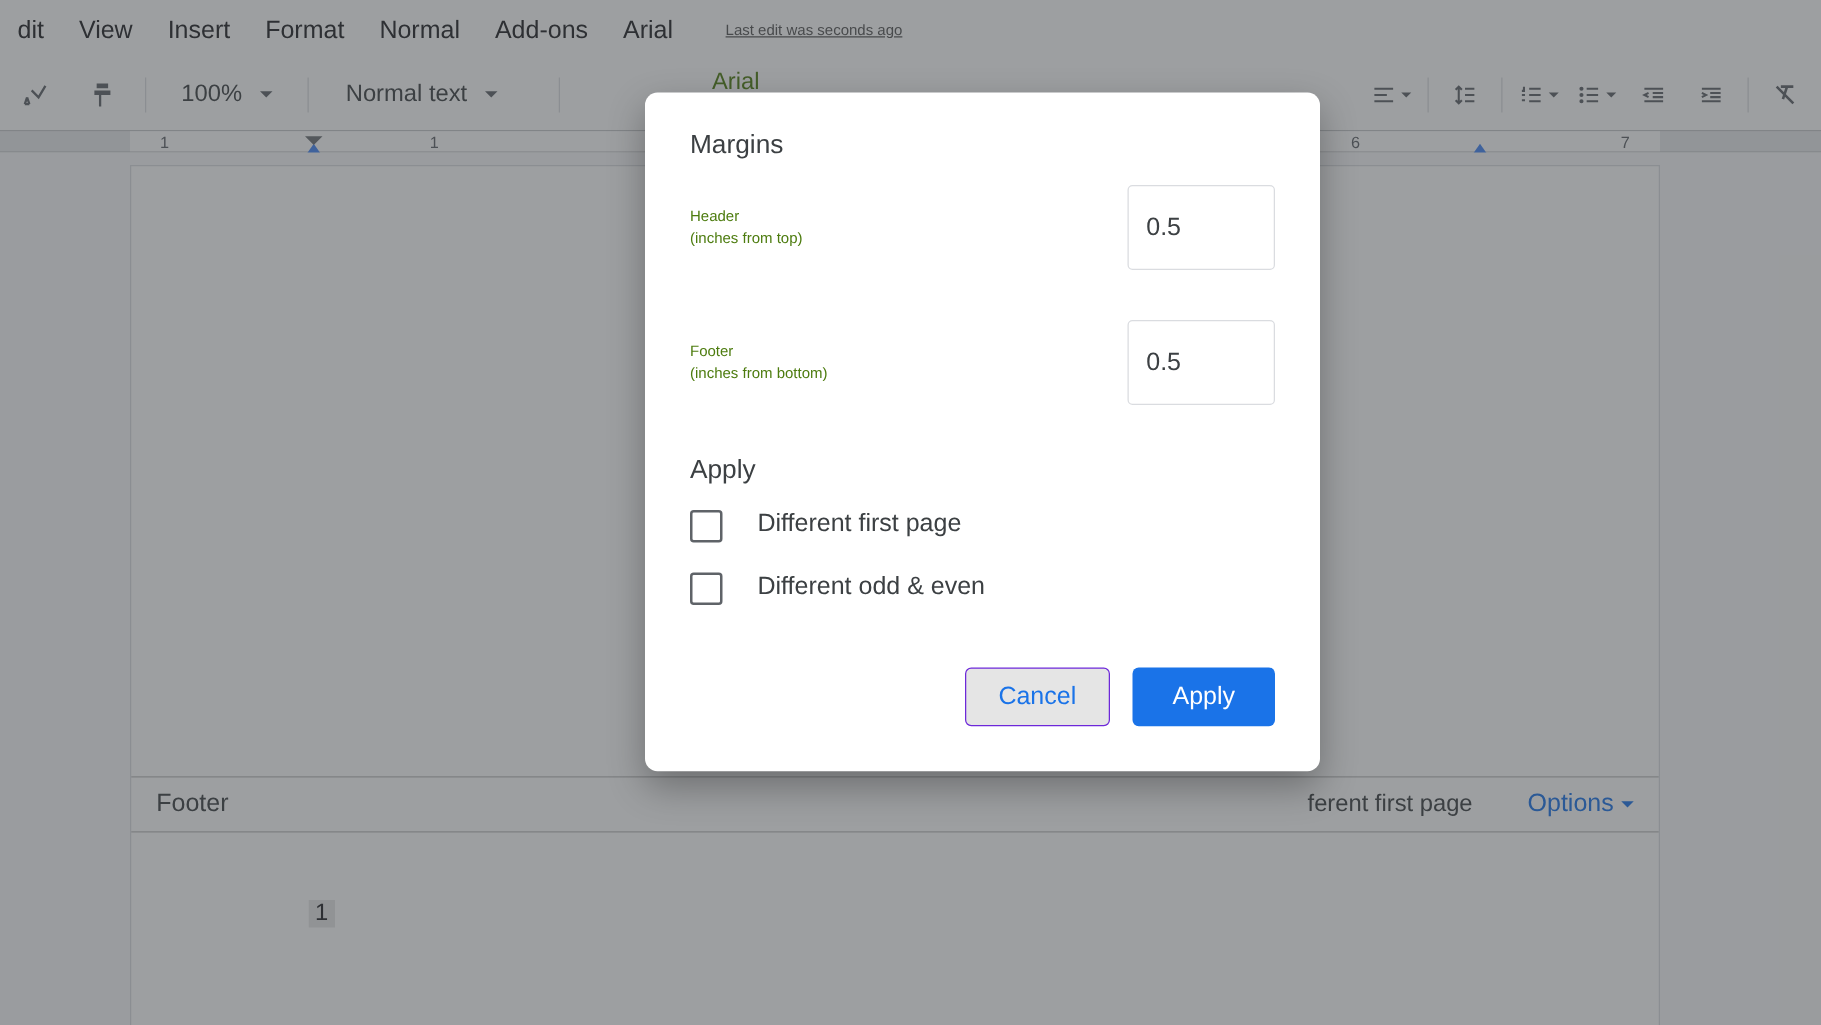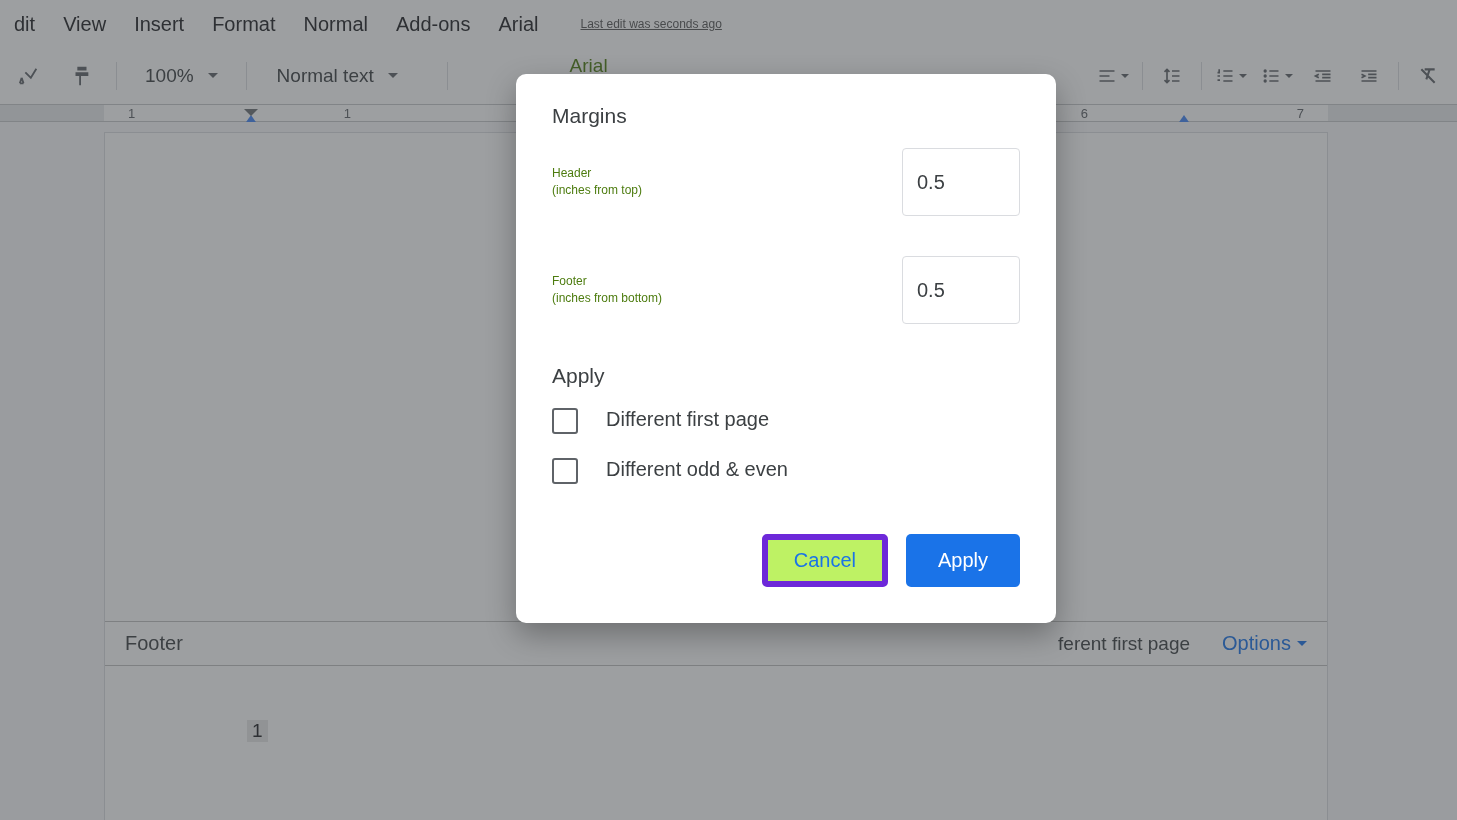--- a/index.html
+++ b/index.html
@@ -209,21 +209,21 @@
 
     .footer-label {
       font-size: 20px;
       color: #3c4043;
       font-weight: 500;
     }
 
     .footer-right {
       display: flex;
       align-items: center;
-      gap: 32px;
+      gap: 44px;
       text-align: center;
     }
 
     .footer-option-text {
       font-size: 19px;
       color: #3c4043;
     }
 
     .options-link {
       font-size: 20px;
@@ -345,23 +345,23 @@
 
     .dialog-buttons {
       display: flex;
       justify-content: flex-end;
       gap: 18px;
       margin-top: 50px;
     }
 
     .btn-cancel {
       padding: 9px 26px;
-      border: 6px solid #6d28d9;
+      border: 1px solid #6d28d9;
       border-radius: 5px;
-      background: #bef264;
+      background: #e5e5e5;
       font-size: 20px;
       color: #1a73e8;
       font-weight: 500;
       cursor: pointer;
     }
 
     .btn-apply {
       padding: 12px 32px;
       border: none;
       border-radius: 5px;

